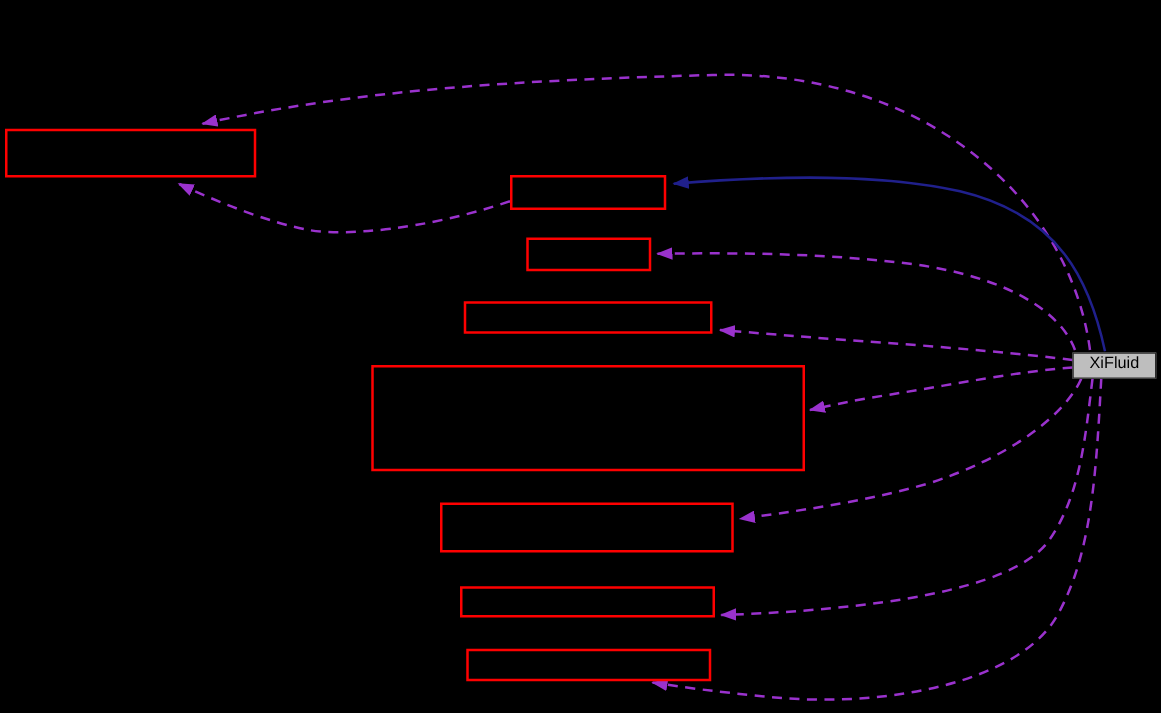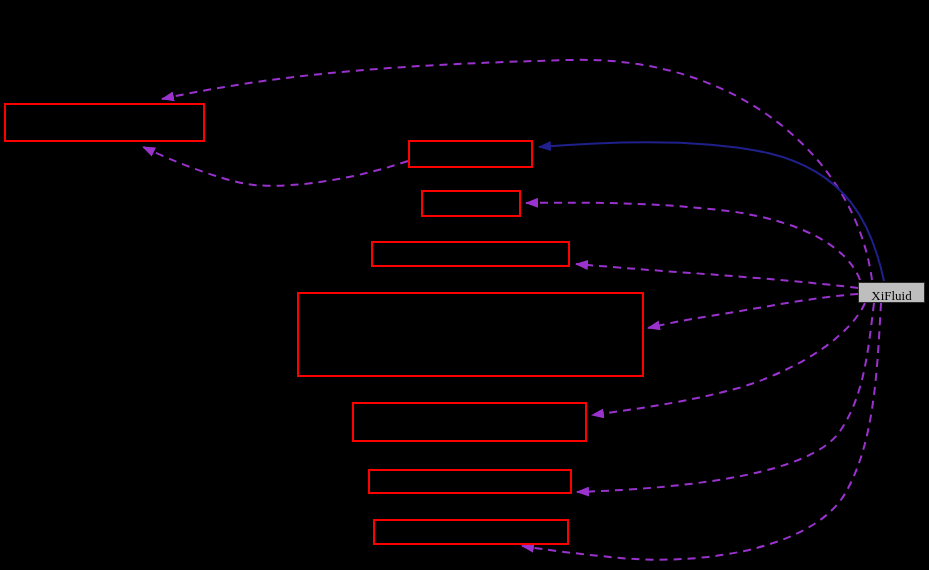--- a/index.html
+++ b/index.html
@@ -25,26 +25,25 @@
   .cbox {
     position: absolute;
     box-sizing: border-box;
     border: 2px solid #fe0000;
     background: transparent;
   }
   .focus-node {
     position: absolute;
     box-sizing: border-box;
     display: flex;
-    align-items: flex-end;
+    align-items: flex-start;
     justify-content: center;
     font-size: 13px;
     line-height: 1;
     white-space: nowrap;
-    font-family: Liberation Serif, serif;
   }
 </style>
 </head>
 <body>
 
 <div class="stage" style="background: rgb(0, 0, 0);">
   <svg class="edges-layer" width="929" height="570" viewBox="0 0 929 570" xmlns="http://www.w3.org/2000/svg">
       <defs>
         <marker id="arrow-usage" viewBox="0 0 13 10" refX="12" refY="5" markerWidth="13" markerHeight="10" markerUnits="userSpaceOnUse" orient="auto">
           <path d="M0,0 L13,5 L0,10 z" fill="#9a32cd"></path>

